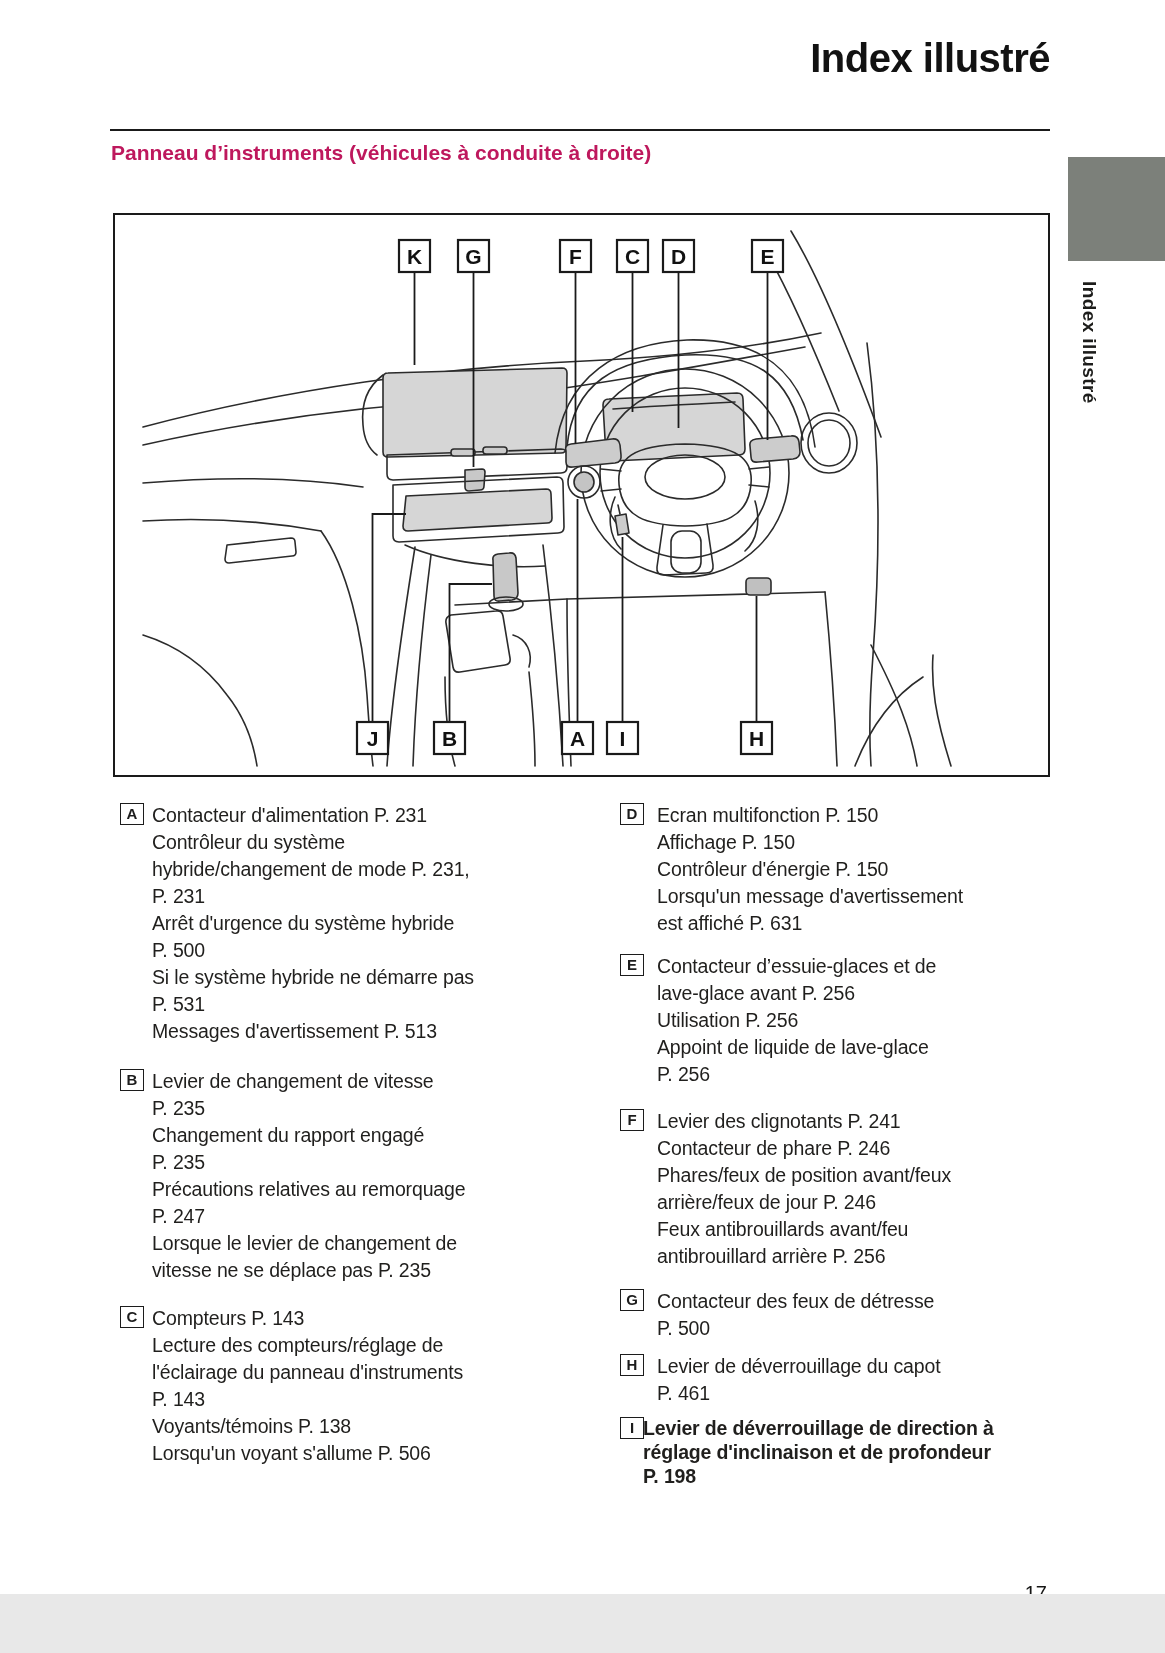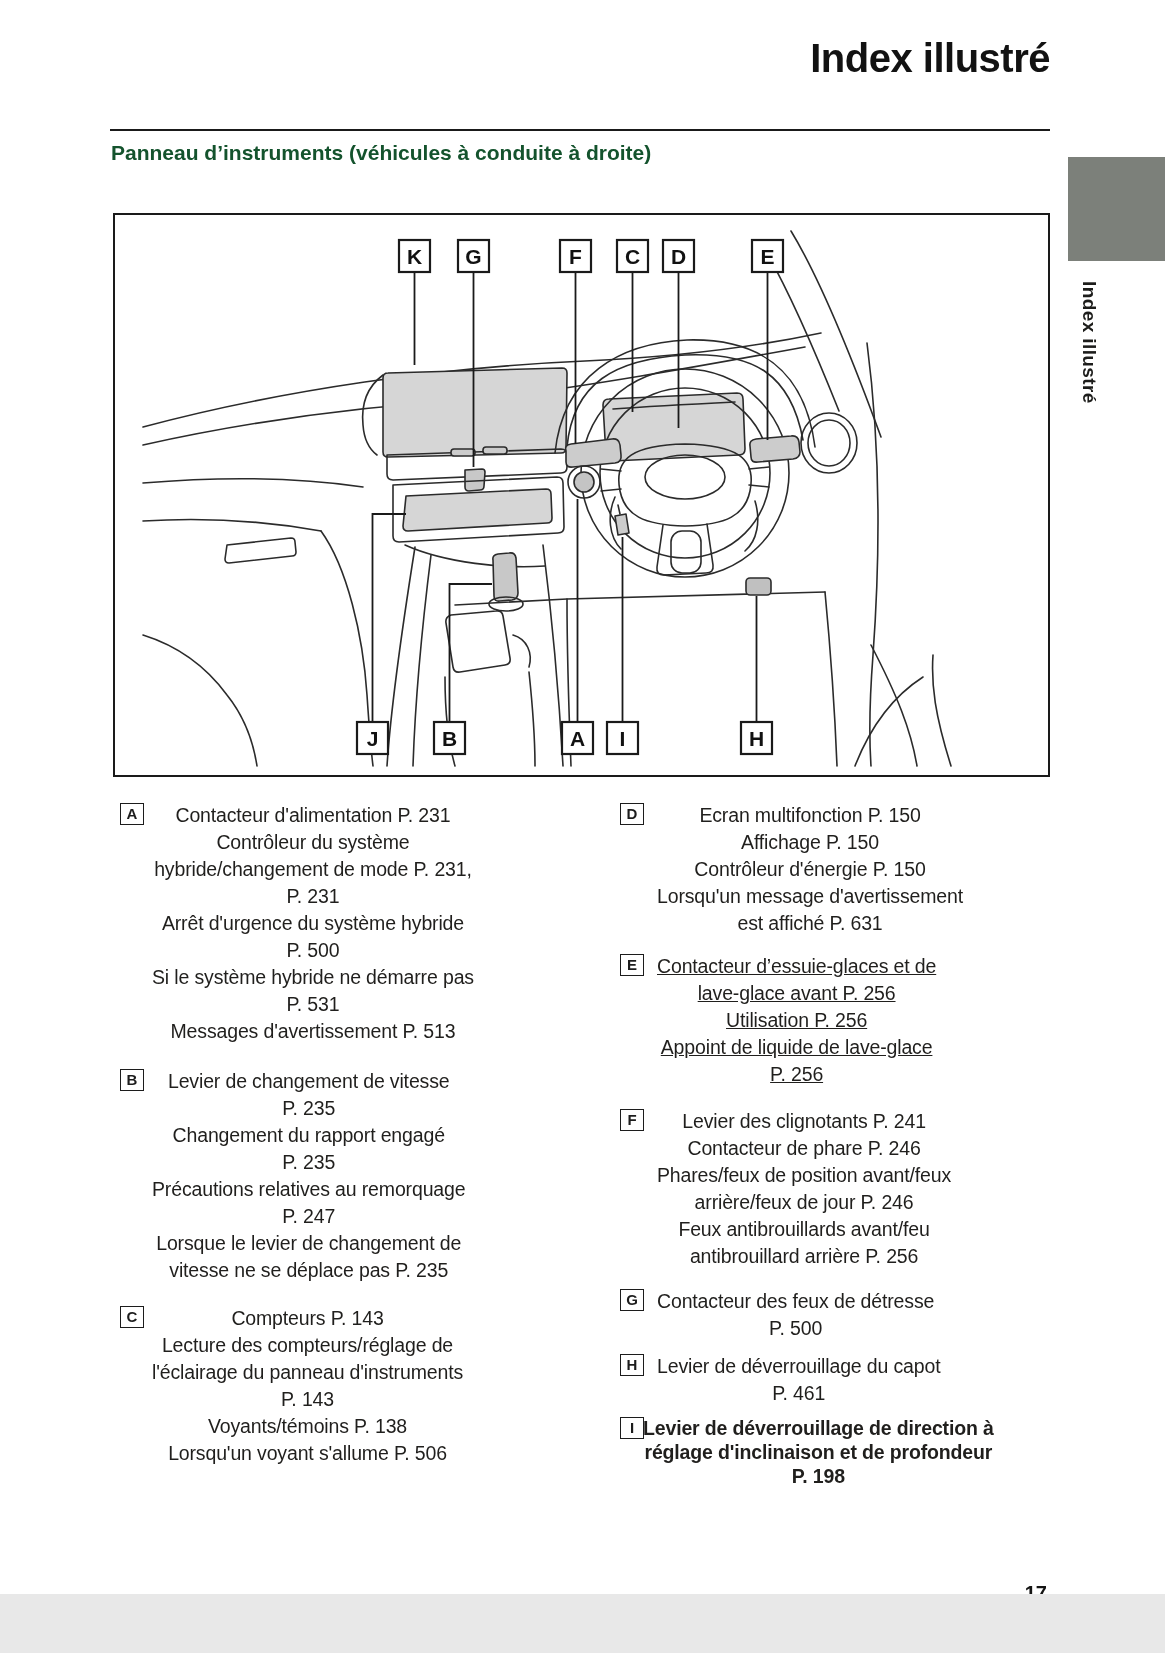--- a/index.html
+++ b/index.html
@@ -1,35 +1,35 @@
 <!DOCTYPE html>
 <html><head>
 <meta charset="utf-8">
 <style>
   html,body{margin:0;padding:0;background:#e8e8e8;}
   #page{position:relative;width:1165px;height:1594px;background:#ffffff;
         font-family:"Liberation Sans","DejaVu Sans",sans-serif;color:#201f1d;overflow:hidden;}
   #page-title{position:absolute;top:38px;right:115px;font-size:40px;font-weight:900;
         letter-spacing:-0.5px;color:#121212;line-height:1;}
   #title-rule{position:absolute;left:110px;top:129px;width:940px;height:2px;background:#1a1a1a;}
-  #section-heading{position:absolute;left:111px;top:141px;font-size:21px;font-weight:bold;color:#14532d;}
+  #section-heading{position:absolute;left:111px;top:141px;font-size:21px;font-weight:bold;color:#be185d;}
   #chapter-tab{position:absolute;left:1068px;top:157px;width:97px;height:104px;}
   #side-tab-label{position:absolute;left:1066px;top:281px;width:34px;height:170px;
         writing-mode:vertical-rl;font-size:19px;font-weight:600;letter-spacing:0.4px;color:#1d1d1b;
         text-align:left;}
   #figure-frame{position:absolute;left:113px;top:213px;width:937px;height:564px;
         border:2px solid #1a1a1a;box-sizing:border-box;background:#fff;}
   #entries{position:absolute;left:0;top:0;}
   .entry{position:absolute;}
   .lbox{position:absolute;left:0;top:1px;width:22px;height:20px;border:1.6px solid #1c1c1c;
         font-weight:bold;font-size:15px;line-height:20px;text-align:center;color:#1c1c1c;background:#fff;}
-  .lines{margin-left:32px;text-align:center;}
+  .lines{margin-left:32px;}
   .line{white-space:nowrap;line-height:27px;font-size:19.5px;letter-spacing:-0.15px;}
   .tight .line{line-height:24px;}
-  #page-number{position:absolute;right:118px;top:1582px;font-size:20px;font-weight:bold;color:#151514;}
+  #page-number{position:absolute;right:118px;top:1582px;font-size:20px;font-weight:normal;color:#151514;}
   svg text.cl{font-family:"Liberation Sans","DejaVu Sans",sans-serif;font-weight:bold;font-size:21px;fill:#111;}
 </style>
 </head>
 <body>
 
 <div id="page">
 
   <div id="page-title">Index illustré</div>
   <div id="title-rule"></div>
   <div id="section-heading">Panneau d’instruments (véhicules à conduite à droite)</div>
@@ -205,21 +205,21 @@
         <div class="lines" style="margin-left: 37px;">
           <div class="line">Ecran multifonction P. 150</div>
           <div class="line">Affichage P. 150</div>
           <div class="line">Contrôleur d'énergie P. 150</div>
           <div class="line">Lorsqu'un message d'avertissement</div>
           <div class="line">est affiché P. 631</div>
         </div>
       </div>
       <div class="entry" style="left: 620px; top: 953px;">
         <span class="lbox">E</span>
-        <div class="lines" style="margin-left: 37px; text-decoration: underline;">
+        <div class="lines" style="margin-left: 37px;">
           <div class="line">Contacteur d’essuie-glaces et de</div>
           <div class="line">lave-glace avant P. 256</div>
           <div class="line">Utilisation P. 256</div>
           <div class="line">Appoint de liquide de lave-glace</div>
           <div class="line">P. 256</div>
         </div>
       </div>
       <div class="entry" style="left: 620px; top: 1108px;">
         <span class="lbox">F</span>
         <div class="lines" style="margin-left: 37px;">

